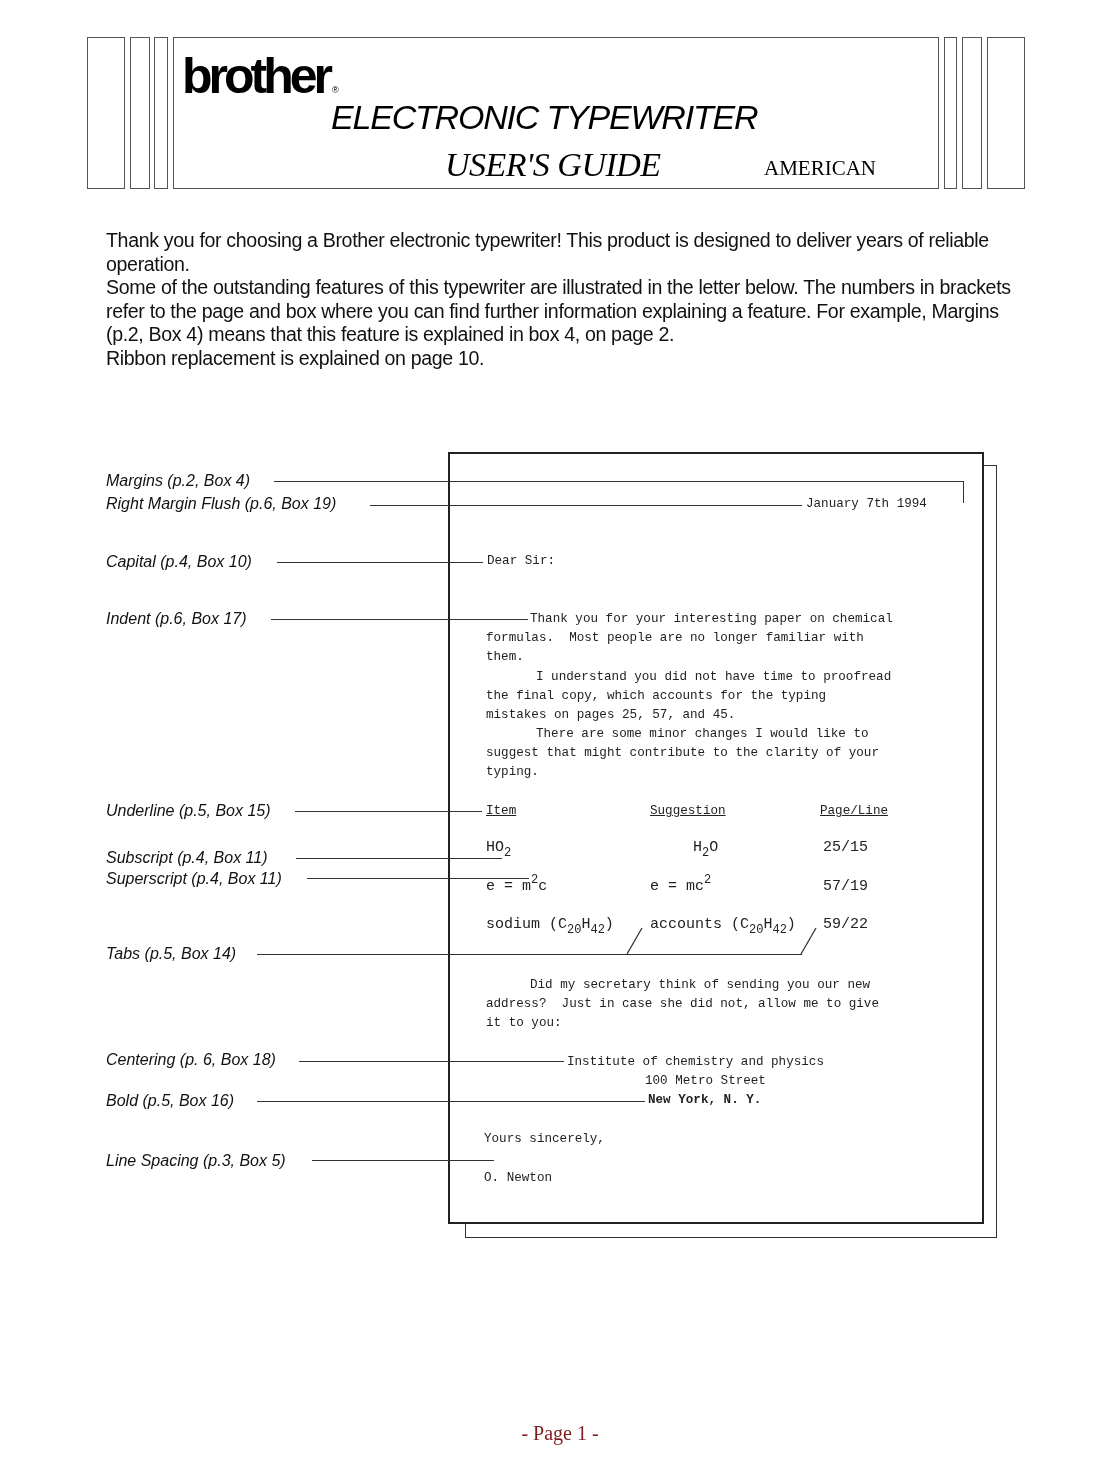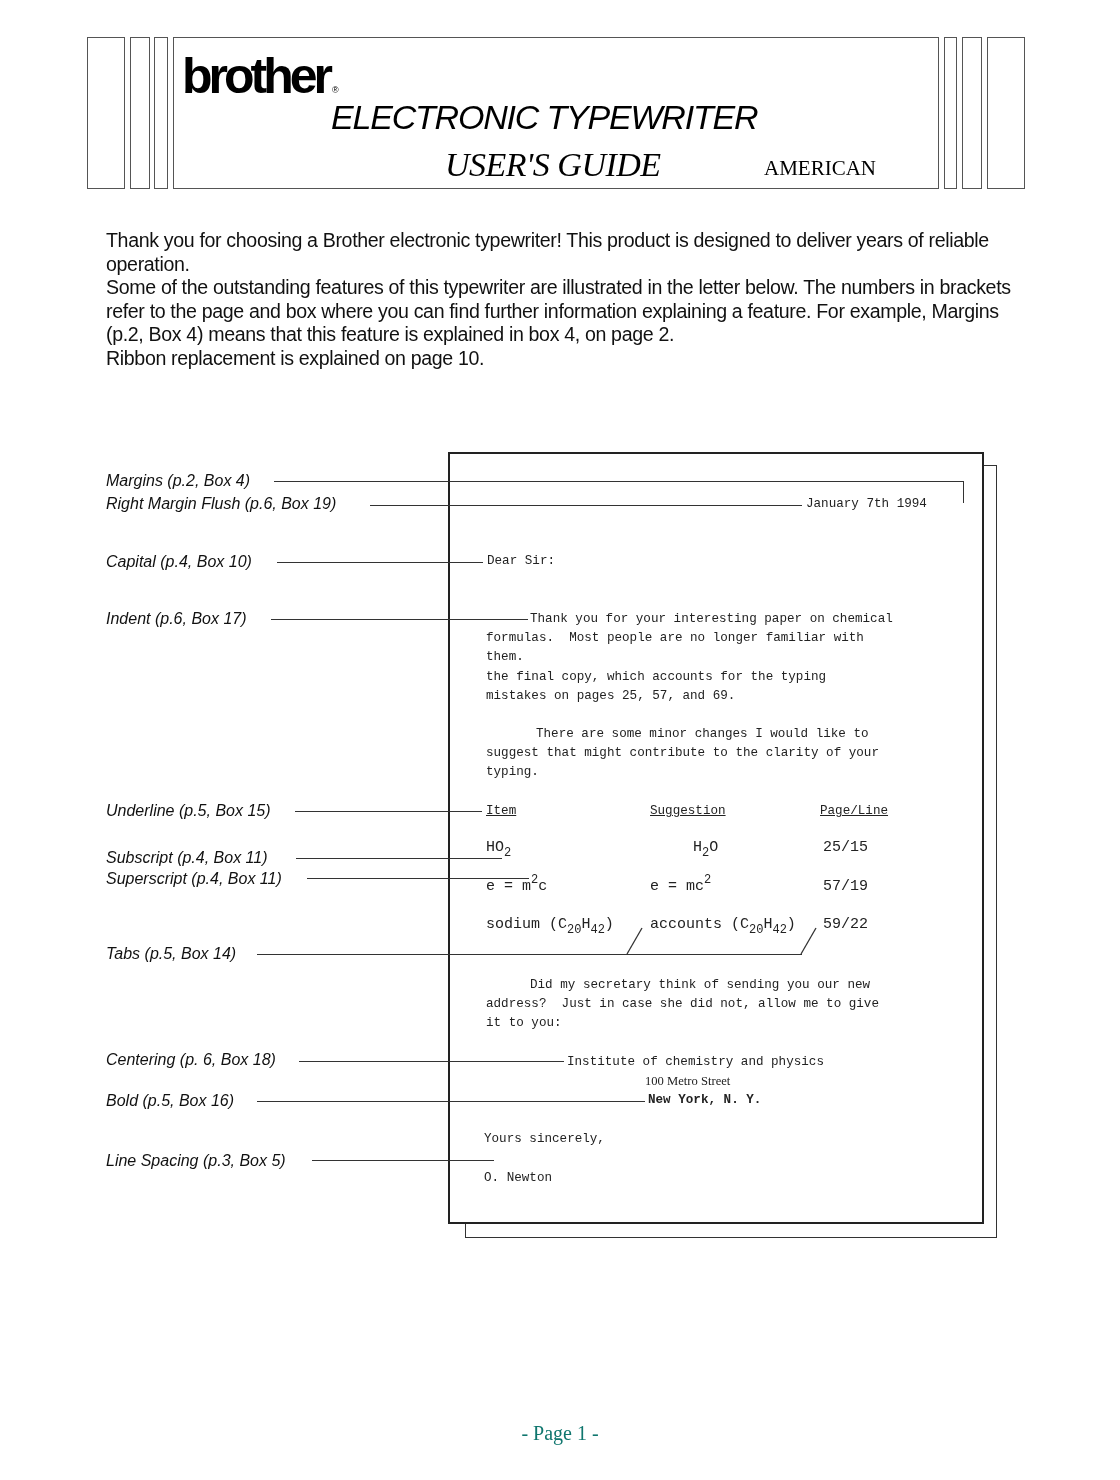--- a/index.html
+++ b/index.html
@@ -16,21 +16,21 @@
   .label { position:absolute; font-family:"Liberation Sans", sans-serif; font-style:italic; font-size:16px; color:#111; white-space:nowrap; line-height:20px; }
   .hline { position:absolute; height:0; border-top:1.3px solid #333; }
   .vline { position:absolute; width:0; border-left:1.3px solid #333; }
   .mono { position:absolute; font-family:"Liberation Mono", monospace; font-size:12.6px; color:#222; white-space:nowrap; line-height:19.2px; }
   .mono.big { font-size:15px; }
   .u { text-decoration:underline; }
   .b { font-weight:bold; }
   .sub { font-size:0.8em; position:relative; top:5px; }
   .sup { font-size:0.8em; position:relative; top:-7px; }
   .para { position:absolute; left:486px; width:480px; font-family:"Liberation Mono", monospace; font-size:12.6px; color:#222; line-height:19.2px; white-space:pre; }
-  .footer { position:absolute; left:0; width:1120px; top:1422px; text-align:center; font-family:"Liberation Serif", serif; font-size:20px; color:#0f766e; }
+  .footer { position:absolute; left:0; width:1120px; top:1422px; text-align:center; font-family:"Liberation Serif", serif; font-size:20px; color:#7f1d1d; }
 </style>
 </head>
 <body>
 
 <div>
   <div class="box" style="left:87px;top:37px;width:38px;height:152px;"></div>
   <div class="box" style="left:130px;top:37px;width:20px;height:152px;"></div>
   <div class="box" style="left:154px;top:37px;width:14px;height:152px;"></div>
   <div class="box" style="left:173px;top:37px;width:766px;height:152px;"></div>
   <div class="box" style="left:944px;top:37px;width:13px;height:152px;"></div>
@@ -81,21 +81,21 @@
     <line x1="201" y1="34" x2="216" y2="8" stroke="#333" stroke-width="1.3"></line>
   </svg>
   <div class="hline" style="left:299px;top:1061px;width:265px;"></div>
   <div class="hline" style="left:257px;top:1101px;width:388px;"></div>
   <div class="hline" style="left:312px;top:1160px;width:182px;"></div>
 
   <div class="mono" style="left:806px;top:495px;">January 7th 1994</div>
   <div class="mono" style="left:487px;top:552px;">Dear Sir:</div>
 
   <div class="para" style="top:610px;"><div style="padding-left:44px;">Thank you for your interesting paper on chemical</div><div>formulas.  Most people are no longer familiar with</div><div>them.</div></div>
-  <div class="para" style="top:668px;"><div>the final copy, which accounts for the typing</div><div>mistakes on pages 25, 57, and 69.</div></div>
+  <div class="para" style="top:668px;"><div style="padding-left:50px;">I understand you did not have time to proofread</div><div>the final copy, which accounts for the typing</div><div>mistakes on pages 25, 57, and 45.</div></div>
   <div class="para" style="top:725px;"><div style="padding-left:50px;">There are some minor changes I would like to</div><div>suggest that might contribute to the clarity of your</div><div>typing.</div></div>
 
   <div>
     <div class="mono u" style="left:486px;top:802px;">Item</div>
     <div class="mono u" style="left:650px;top:802px;">Suggestion</div>
     <div class="mono u" style="left:820px;top:802px;">Page/Line</div>
 
     <div>
       <div class="mono big" style="left:486px;top:838px;"><span>HO</span><span class="sub">2</span></div>
       <div class="mono big" style="left:650px;top:838px;margin-left:43px;"><span>H</span><span class="sub">2</span><span>O</span></div>
@@ -111,20 +111,20 @@
     <div>
       <div class="mono big" style="left:486px;top:915px;"><span>sodium (C</span><span class="sub">20</span><span>H</span><span class="sub">42</span><span>)</span></div>
       <div class="mono big" style="left:650px;top:915px;"><span>accounts (C</span><span class="sub">20</span><span>H</span><span class="sub">42</span><span>)</span></div>
       <div class="mono big" style="left:823px;top:915px;">59/22</div>
     </div>
   </div>
 
   <div class="para" style="top:976px;"><div style="padding-left:44px;">Did my secretary think of sending you our new</div><div>address?  Just in case she did not, allow me to give</div><div>it to you:</div></div>
 
   <div class="mono" style="left:567px;top:1053px;">Institute of chemistry and physics</div>
-  <div class="mono" style="left:645px;top:1072px;font-family:Liberation Serif, serif;">100 Metro Street</div>
+  <div class="mono" style="left:645px;top:1072px;">100 Metro Street</div>
   <div class="mono b" style="left:648px;top:1091px;">New York, N. Y.</div>
 
   <div class="mono" style="left:484px;top:1130px;">Yours sincerely,</div>
   <div class="mono" style="left:484px;top:1169px;">O. Newton</div>
 </div>
 
 <div class="footer">- Page 1 -</div>
 
 </body></html>

